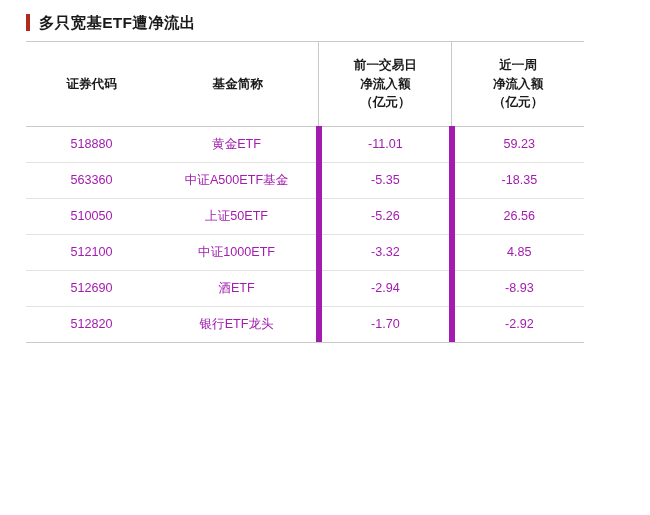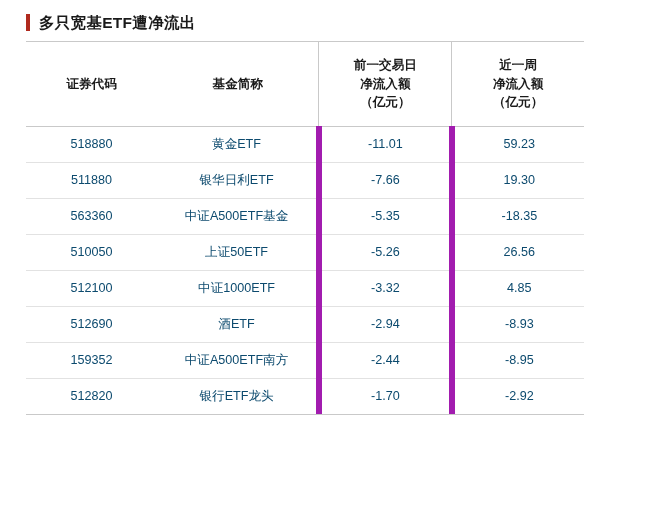--- a/index.html
+++ b/index.html
@@ -66,21 +66,21 @@
     box-sizing: border-box;
     border-bottom: 1px solid #c9c9c9;
     line-height: 1.45;
   }
   table.etf thead th.vsep {
     border-left: 1px solid #c9c9c9;
     text-align: center;
   }
   table.etf tbody td {
     font-size: 12.6px;
-    color: #0c4a6e;
+    color: #a21caf;
     text-align: center;
     vertical-align: middle;
     height: 36px;
     padding: 0 4px;
     border-bottom: 1px solid #e2e2e2;
     box-sizing: border-box;
     white-space: nowrap;
   }
   table.etf tbody tr:last-child td {
     border-bottom: none;
@@ -129,26 +129,20 @@
         </tr>
       </thead>
       <tbody>
         <tr>
           <td>518880</td>
           <td>黄金ETF</td>
           <td class="vsep">-11.01</td>
           <td class="vsep">59.23</td>
         </tr>
         <tr>
-          <td>511880</td>
-          <td>银华日利ETF</td>
-          <td class="vsep">-7.66</td>
-          <td class="vsep">19.30</td>
-        </tr>
-        <tr>
           <td>563360</td>
           <td>中证A500ETF基金</td>
           <td class="vsep">-5.35</td>
           <td class="vsep">-18.35</td>
         </tr>
         <tr>
           <td>510050</td>
           <td>上证50ETF</td>
           <td class="vsep">-5.26</td>
           <td class="vsep">26.56</td>
@@ -159,26 +153,20 @@
           <td class="vsep">-3.32</td>
           <td class="vsep">4.85</td>
         </tr>
         <tr>
           <td>512690</td>
           <td>酒ETF</td>
           <td class="vsep">-2.94</td>
           <td class="vsep">-8.93</td>
         </tr>
         <tr>
-          <td>159352</td>
-          <td>中证A500ETF南方</td>
-          <td class="vsep">-2.44</td>
-          <td class="vsep">-8.95</td>
-        </tr>
-        <tr>
           <td>512820</td>
           <td>银行ETF龙头</td>
           <td class="vsep">-1.70</td>
           <td class="vsep">-2.92</td>
         </tr>
       </tbody>
     </table>
   </div>
 
 </div>

